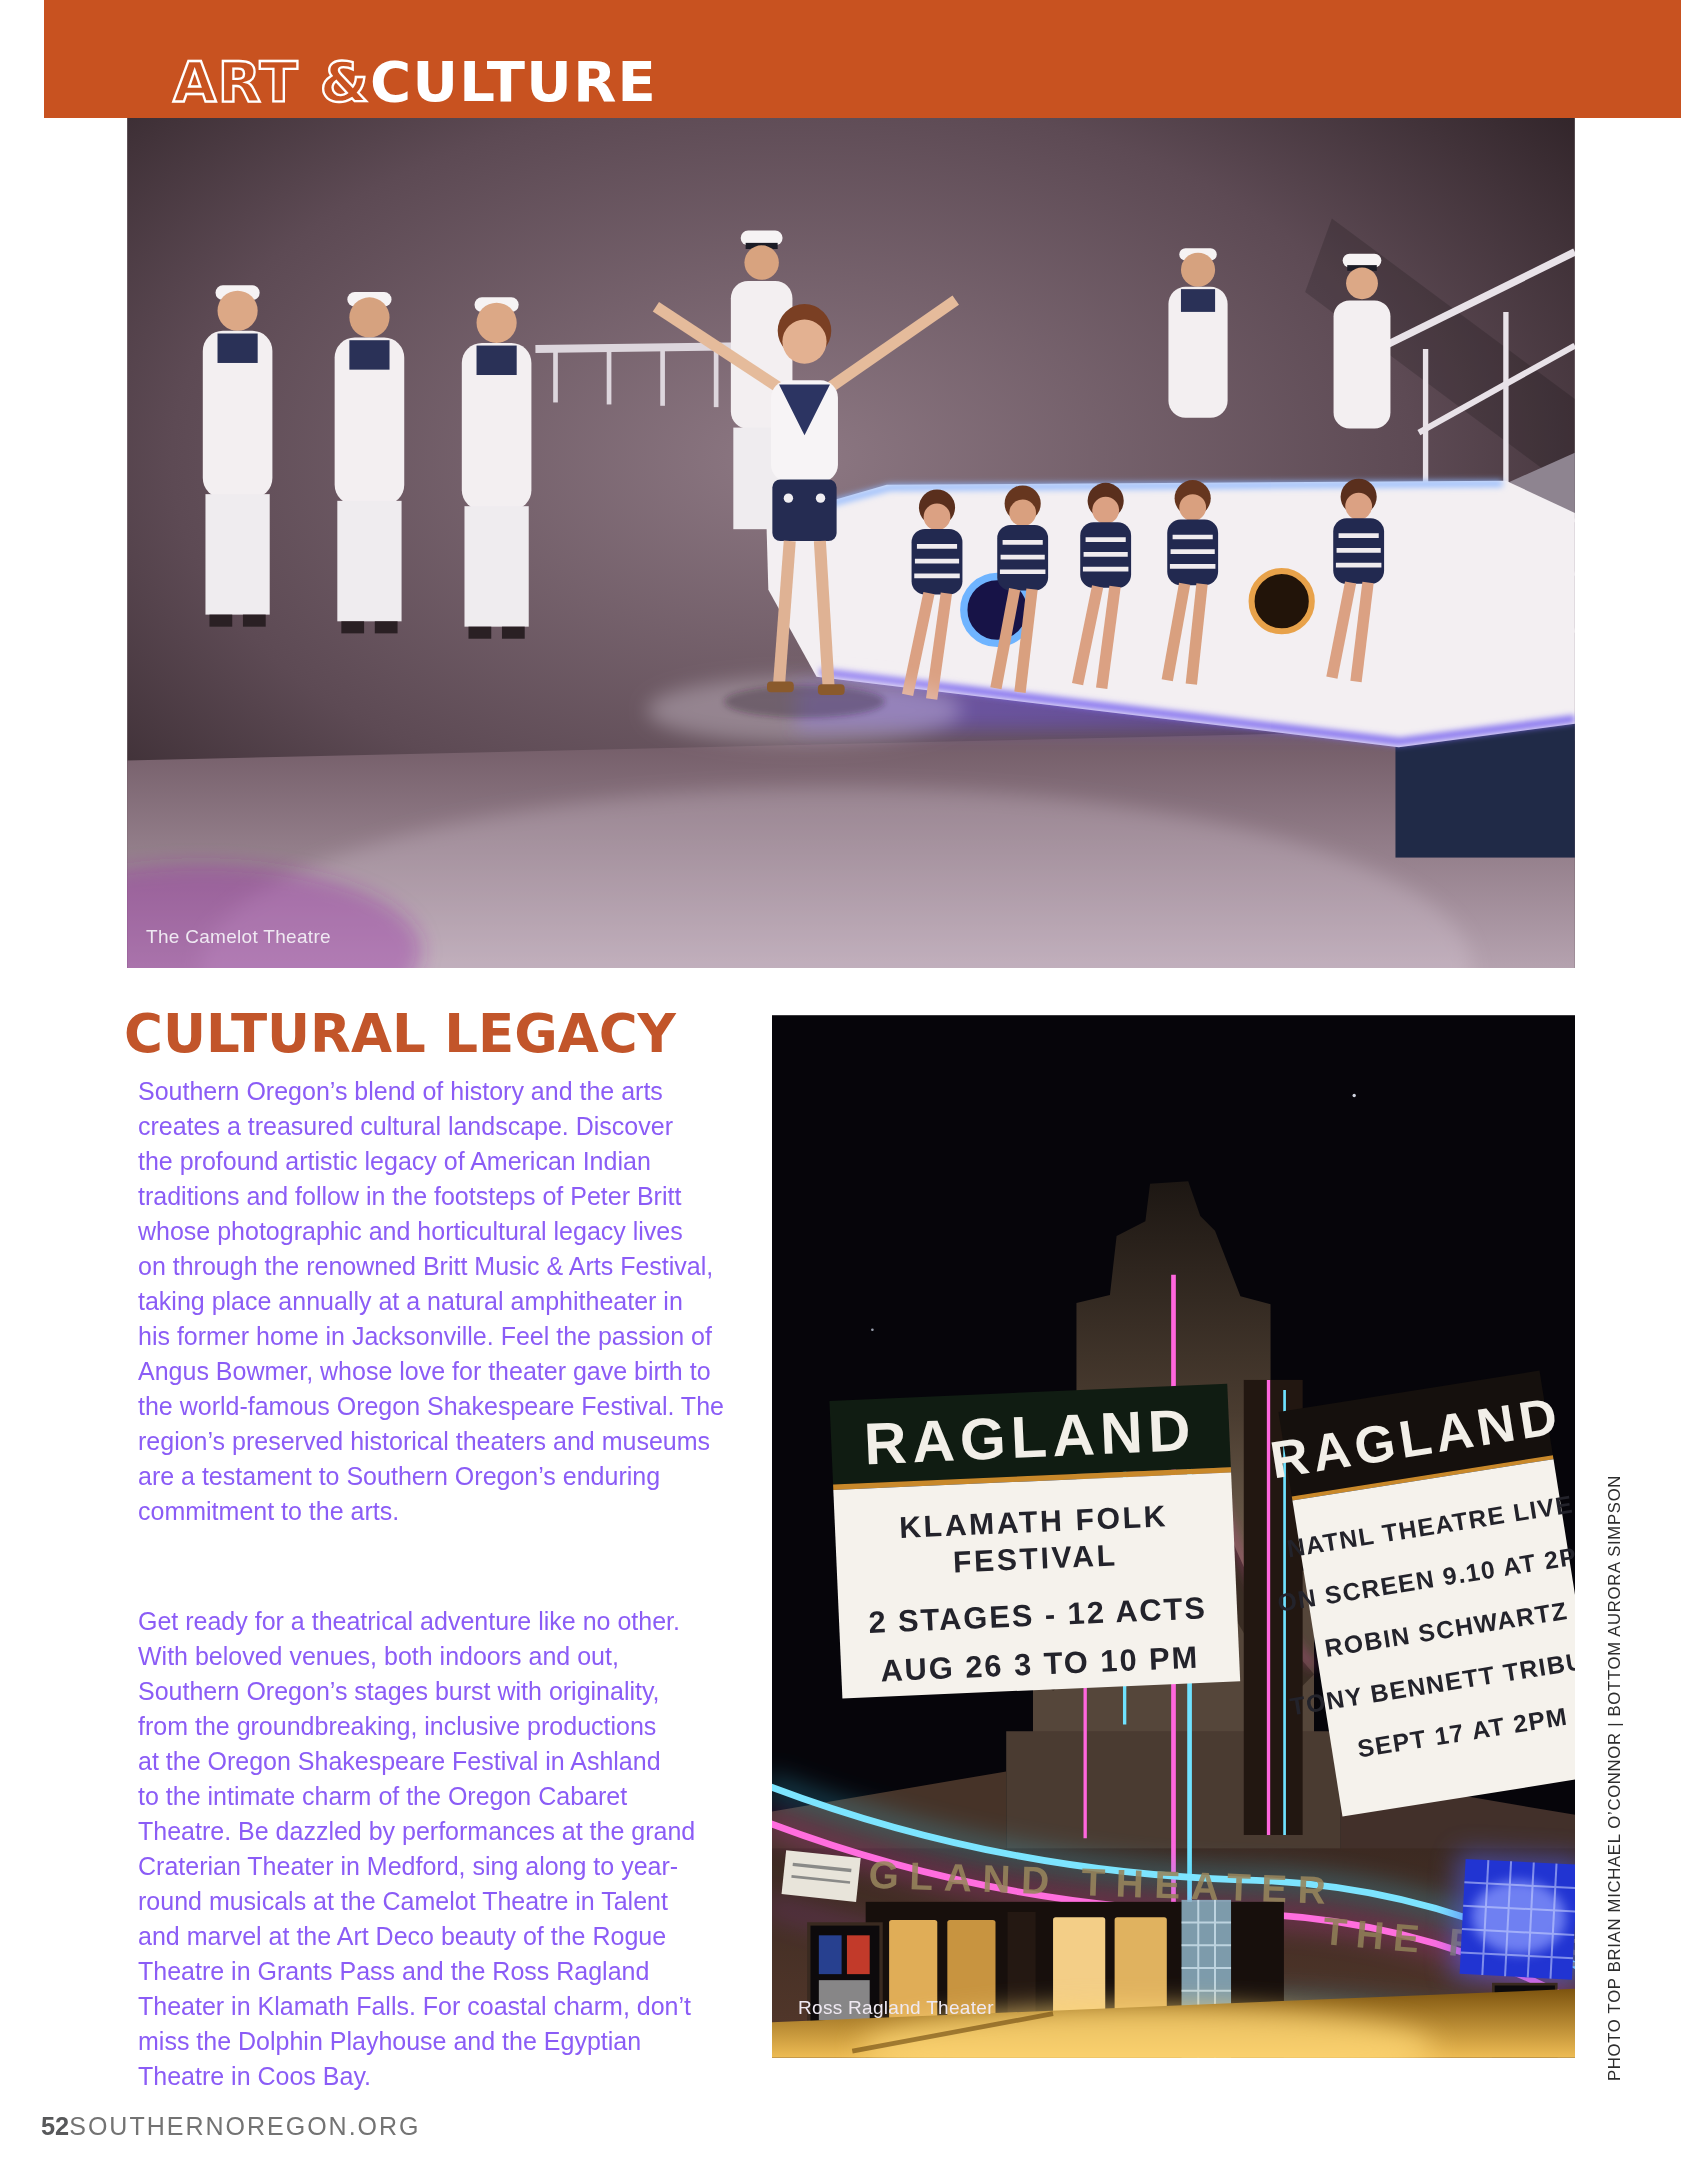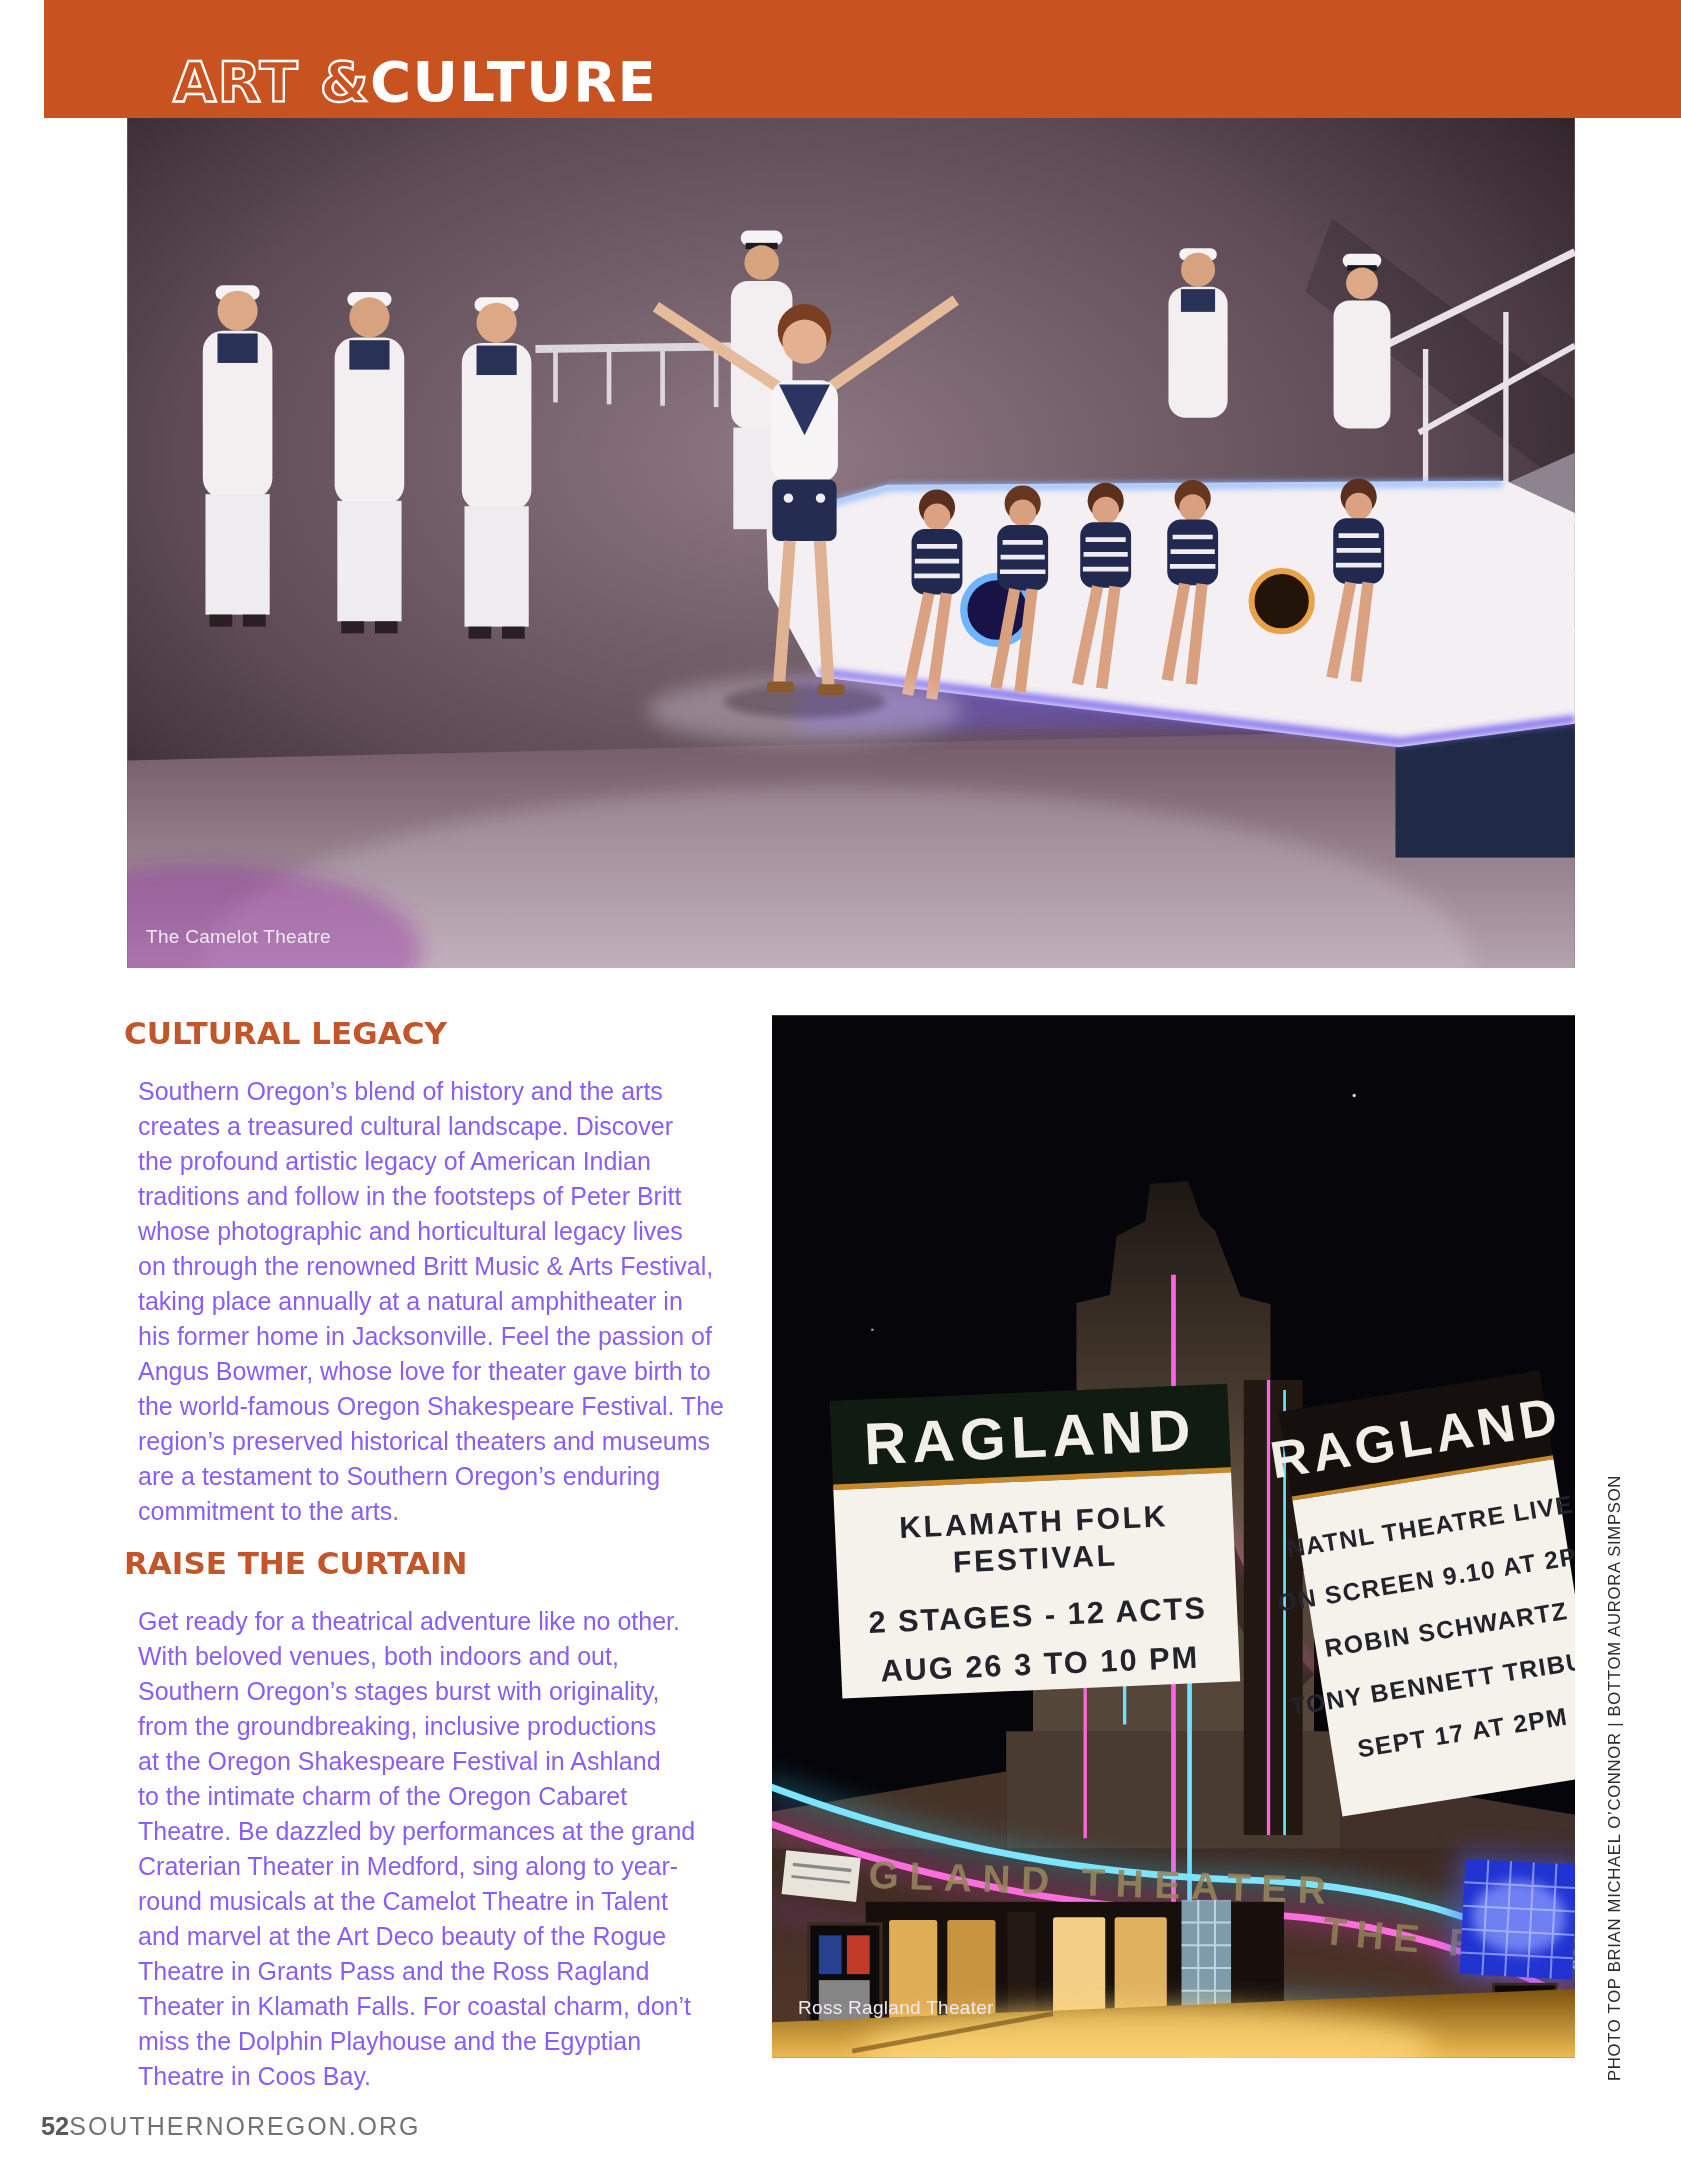--- a/index.html
+++ b/index.html
@@ -9,21 +9,21 @@
   #banner{position:absolute;left:0;top:0;width:1681px;height:118px;background:#C85220;margin-left:44px;}
   #banner-title{position:absolute;left:129px;top:54px;font-family:"DejaVu Sans",sans-serif;
         font-weight:800;font-size:56px;line-height:56px;letter-spacing:1.3px;white-space:nowrap;}
   #banner-title .outline{color:#C85220;-webkit-text-stroke:2.3px #ffffff;}
   #banner-title .solid{color:#ffffff;}
   
   .photo{position:absolute;display:block;}
   .caption{position:absolute;color:#efe9f2;font-size:19px;letter-spacing:0.3px;white-space:nowrap;}
   
   .heading{position:absolute;left:124px;font-family:"DejaVu Sans",sans-serif;font-weight:800;
-        font-size:31px;line-height:51px;color:#C2552A;letter-spacing:0;white-space:nowrap;}
+        font-size:53px;line-height:51px;color:#C2552A;letter-spacing:0;white-space:nowrap;}
   .bodytext{position:absolute;left:138px;width:635px;font-size:25px;line-height:35px;
         color:#8b5cf6;white-space:pre-line;}
   
   #credit{position:absolute;left:1605px;top:1563px;height:518px;width:23px;
         writing-mode:vertical-rl;transform:rotate(180deg);font-size:16.7px;color:#2d2d2d;
         letter-spacing:0.7px;white-space:nowrap;}
   #footer{position:absolute;left:41px;top:2112px;white-space:nowrap;}
   #page-number{font-weight:bold;font-size:25.4px;color:#57585a;}
   #site-url{font-size:25px;color:#737373;letter-spacing:2px;}
 </style>
@@ -229,21 +229,20 @@
 whose photographic and horticultural legacy lives
 on through the renowned Britt Music &amp; Arts Festival,
 taking place annually at a natural amphitheater in
 his former home in Jacksonville. Feel the passion of
 Angus Bowmer, whose love for theater gave birth to
 the world-famous Oregon Shakespeare Festival. The
 region’s preserved historical theaters and museums
 are a testament to Southern Oregon’s enduring
 commitment to the arts.</div>
 
-  <div class="heading" style="top:1538px;">RAISE THE CURTAIN</div>
   <div class="bodytext" style="top:1604px;">Get ready for a theatrical adventure like no other.
 With beloved venues, both indoors and out,
 Southern Oregon’s stages burst with originality,
 from the groundbreaking, inclusive productions
 at the Oregon Shakespeare Festival in Ashland
 to the intimate charm of the Oregon Cabaret
 Theatre. Be dazzled by performances at the grand
 Craterian Theater in Medford, sing along to year-
 round musicals at the Camelot Theatre in Talent
 and marvel at the Art Deco beauty of the Rogue

